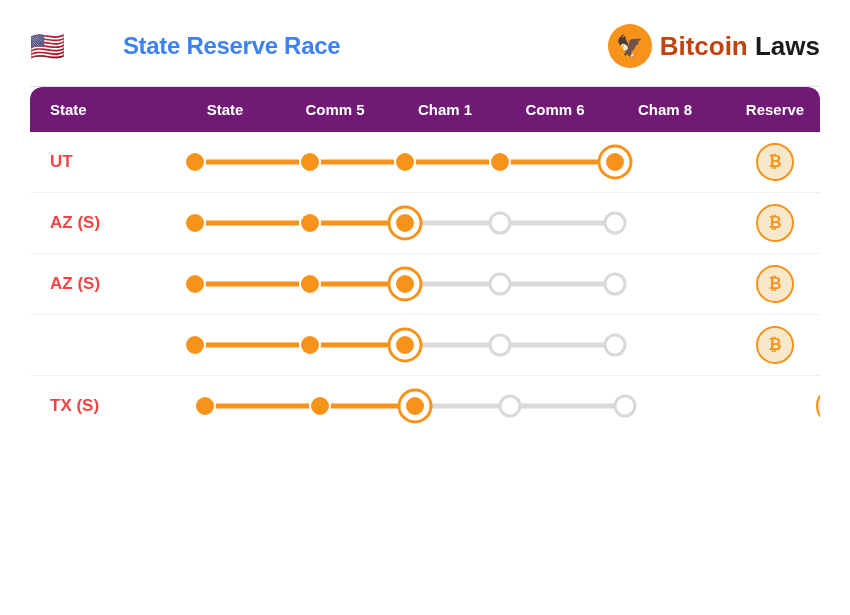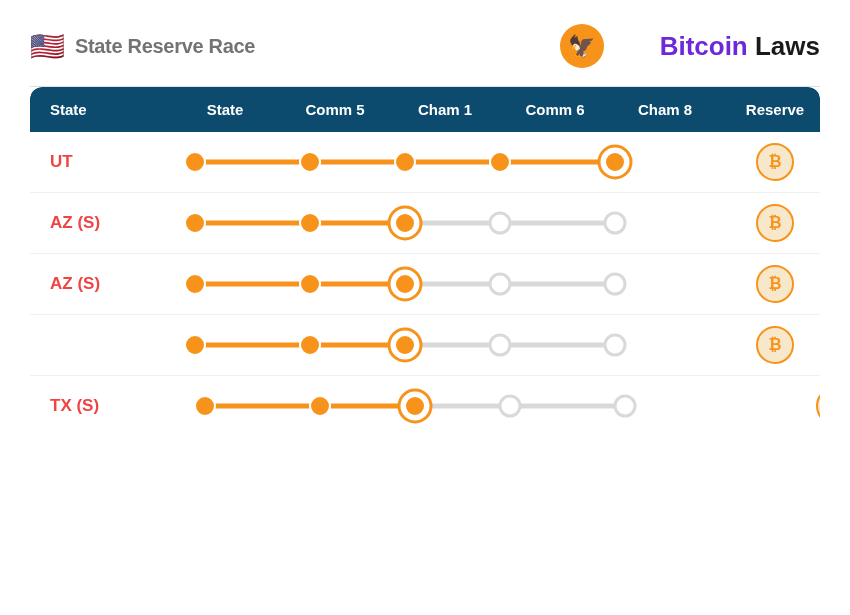--- a/index.html
+++ b/index.html
@@ -31,24 +31,25 @@
       display: flex;
       align-items: center;
       gap: 10px;
     }
 
     .header-flag {
       font-size: 28px;
     }
 
     .header-title {
-      font-size: 20px;
+      font-size: 24px;
       font-weight: 800;
-      color: #737373;
+      color: #3b82f6;
       letter-spacing: -0.3px;
+      margin-left: 48px;
     }
 
     .header-right {
       display: flex;
       align-items: center;
       gap: 10px;
     }
 
     .bitcoin-laws-logo {
       display: flex;
@@ -61,34 +62,33 @@
       height: 44px;
     }
 
     .bitcoin-laws-text {
       font-size: 26px;
       font-weight: 700;
       color: #1a1a1a;
     }
 
     .bitcoin-laws-text span.bitcoin-word {
-      color: #6d28d9;
-      margin-left: 48px;
+      color: #c2410c;
     }
 
     
     .table-container {
       background: #fff;
       border-radius: 12px;
       overflow: hidden;
       margin-top: 0;
     }
 
     .table-header {
-      background: #0c4a6e;
+      background: #701a75;
       display: grid;
       grid-template-columns: 120px 110px 110px 110px 110px 110px 110px;
       padding: 14px 20px;
       border-radius: 12px 12px 0 0;
     }
 
     .col-header {
       font-size: 15px;
       font-weight: 600;
       color: #ffffff;

